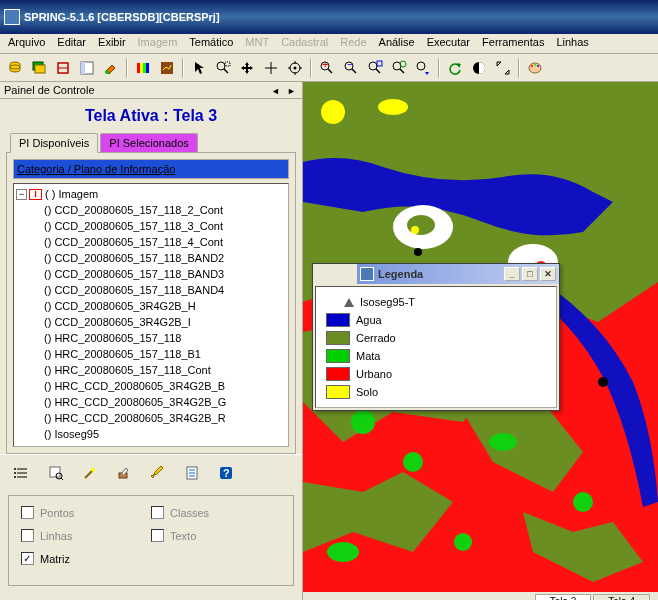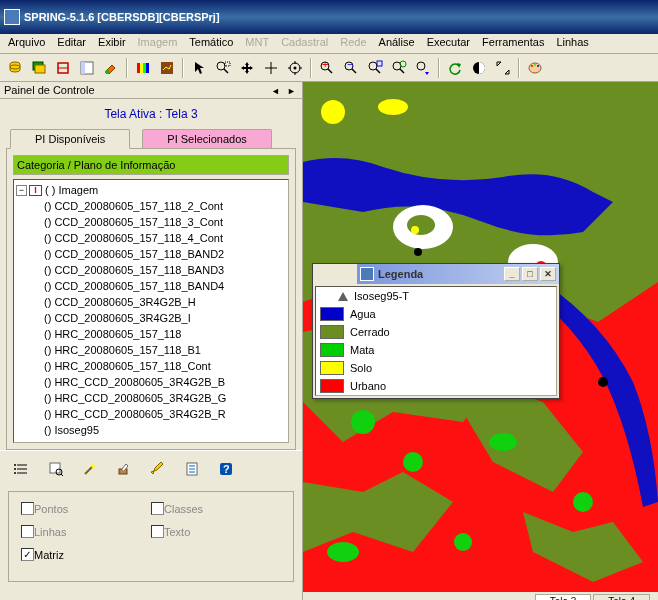--- a/index.html
+++ b/index.html
@@ -16,59 +16,59 @@
 .toolbar-sep { width: 2px; height: 20px; border-left: 1px solid #aca899; border-right: 1px solid #fff; margin: 0 2px; }
 .tbtn { width: 22px; height: 22px; display: flex; align-items: center; justify-content: center; border: 1px solid transparent; cursor: pointer; }
 .tbtn svg { width: 16px; height: 16px; }
 
 .main-area { display: flex; height: calc(600px - 70px); }
 
 .left-panel { width: 303px; background: #ece9d8; border-right: 1px solid #aca899; display: flex; flex-direction: column; }
 .panel-header { background: #ece9d8; padding: 2px 4px; border-bottom: 1px solid #aca899; display: flex; justify-content: space-between; align-items: center; gap: 32px; }
 .panel-arrows span { cursor: pointer; padding: 0 2px; font-size: 9px; }
 
-.tela-ativa { text-align: center; padding: 8px; color: #0000c0; font-weight: normal; font-size: 12px; }
+.tela-ativa { text-align: center; padding: 8px; color: #0000c0; font-weight: bold; font-size: 16px; }
 
 .tabs { display: flex; padding: 0 10px; }
-.tab { padding: 3px 24px; border: 1px solid #aca899; border-bottom: none; background: #ece9d8; cursor: pointer; margin-right: 12px; border-radius: 2px 2px 0 0; position: relative; }
+.tab { padding: 3px 8px; border: 1px solid #aca899; border-bottom: none; background: #ece9d8; cursor: pointer; margin-right: 2px; border-radius: 2px 2px 0 0; position: relative; }
 .tab.active { background: #ece9d8; z-index: 2; border-bottom: 1px solid #ece9d8; margin-bottom: -1px; font-weight: normal; }
-.tab.inactive { background: #f9a8d4; }
+.tab.inactive { background: #d946ef; }
 
 .tab-content { border: 1px solid #aca899; margin: 0 6px; padding: 6px; background: #ece9d8; flex: 0 0 auto; }
-.category-label { background: #84cc16; padding: 3px; border: 1px solid #aca899; margin-bottom: 4px; }
+.category-label { background: #1d4ed8; padding: 3px; border: 1px solid #aca899; margin-bottom: 4px; text-decoration: underline; }
 
 .tree { background: white; border: 1px inset #aca899; height: 264px; overflow: auto; padding: 2px; }
 .tree-node { display: flex; align-items: center; height: 16px; white-space: nowrap; }
 .tree-toggle { width: 11px; height: 11px; border: 1px solid #808080; display: inline-flex; align-items: center; justify-content: center; font-size: 9px; line-height: 1; margin-right: 2px; background: white; cursor: pointer; }
 .tree-icon { width: 13px; height: 11px; display: inline-flex; align-items: center; justify-content: center; margin-right: 3px; border: 1px solid; font-weight: bold; font-size: 9px; }
 .tree-icon.red { color: red; border-color: red; }
 .tree-children { padding-left: 28px; }
 
 .sub-toolbar { padding: 6px 10px; display: flex; gap: 10px; border-top: 1px solid #fff; }
 .sub-toolbar .tbtn { width: 24px; height: 24px; }
 
 .checkbox-area { border: 1px solid #aca899; margin: 4px 8px; padding: 10px 12px; background: #ece9d8; }
 .check-row { display: flex; margin-bottom: 10px; }
-.check-item { display: flex; align-items: center; width: 130px; color: #888; }
+.check-item { display: flex; align-items: center; gap: 6px; width: 130px; color: #888; }
 .check-item.enabled { color: #000; }
 .checkbox { width: 13px; height: 13px; border: 1px inset #888; background: white; display: inline-flex; align-items: center; justify-content: center; font-size: 10px; }
 
 .right-panel { flex: 1; position: relative; background: #ece9d8; }
 .map-canvas { position: absolute; top: 0; left: 0; right: 0; bottom: 20px; overflow: hidden; }
 .map-svg { width: 100%; height: 100%; }
 
 .bottom-tabs { position: absolute; bottom: 0; right: 8px; height: 18px; display: flex; }
 .btab { padding: 1px 14px; border: 1px solid #aca899; border-top: 1px solid #aca899; background: #ece9d8; margin-left: 2px; font-size: 10px; cursor: pointer; }
 .btab.active { background: #fff; }
 
 .legend-window { position: absolute; left: 312px; top: 263px; width: 248px; background: #ece9d8; border: 1px solid #404040; box-shadow: 2px 2px 4px rgba(0,0,0,0.3); }
 .legend-titlebar { background: linear-gradient(to right, #7a96df, #c6d3ef); height: 20px; display: flex; align-items: center; padding: 0 3px; color: #333; font-weight: bold; margin-left: 44px; }
 .legend-titlebar .spacer { flex: 1; }
 .legend-titlebar .winbtn { width: 16px; height: 14px; background: #ece9d8; border: 1px outset #fff; margin-left: 2px; display: flex; align-items: center; justify-content: center; font-size: 9px; cursor: pointer; font-family: Arial; }
-.legend-body { background: white; border: 1px inset #aca899; margin: 2px; padding: 0; }
+.legend-body { background: white; border: 1px inset #aca899; margin: 2px; padding: 6px; }
 .legend-item { display: flex; align-items: center; height: 18px; padding: 1px 4px; gap: 6px; }
 .legend-swatch { width: 24px; height: 14px; border: 1px solid #666; }
 .triangle-icon { width: 0; height: 0; border-left: 5px solid transparent; border-right: 5px solid transparent; border-bottom: 9px solid #606060; margin-left: 2px; }
 
 </style>
 </head>
 <body>
 
 <div class="titlebar">
   <div class="titlebar-icon"></div>
@@ -418,22 +418,22 @@
         </div>
         <div class="legend-item">
           <span class="legend-swatch" style="background: rgb(107, 142, 35);"></span>
           <span>Cerrado</span>
         </div>
         <div class="legend-item">
           <span class="legend-swatch" style="background: rgb(0, 208, 0);"></span>
           <span>Mata</span>
         </div>
         <div class="legend-item">
+          <span class="legend-swatch" style="background: rgb(255, 0, 0);"></span>
+          <span>Urbano</span>
+        </div>
+        <div class="legend-item">
           <span class="legend-swatch" style="background: rgb(255, 255, 0);"></span>
           <span>Solo</span>
-        </div>
-        <div class="legend-item">
-          <span class="legend-swatch" style="background: rgb(255, 0, 0);"></span>
-          <span>Urbano</span>
         </div>
       </div>
   </div>
 </div>
 
 </body></html>

